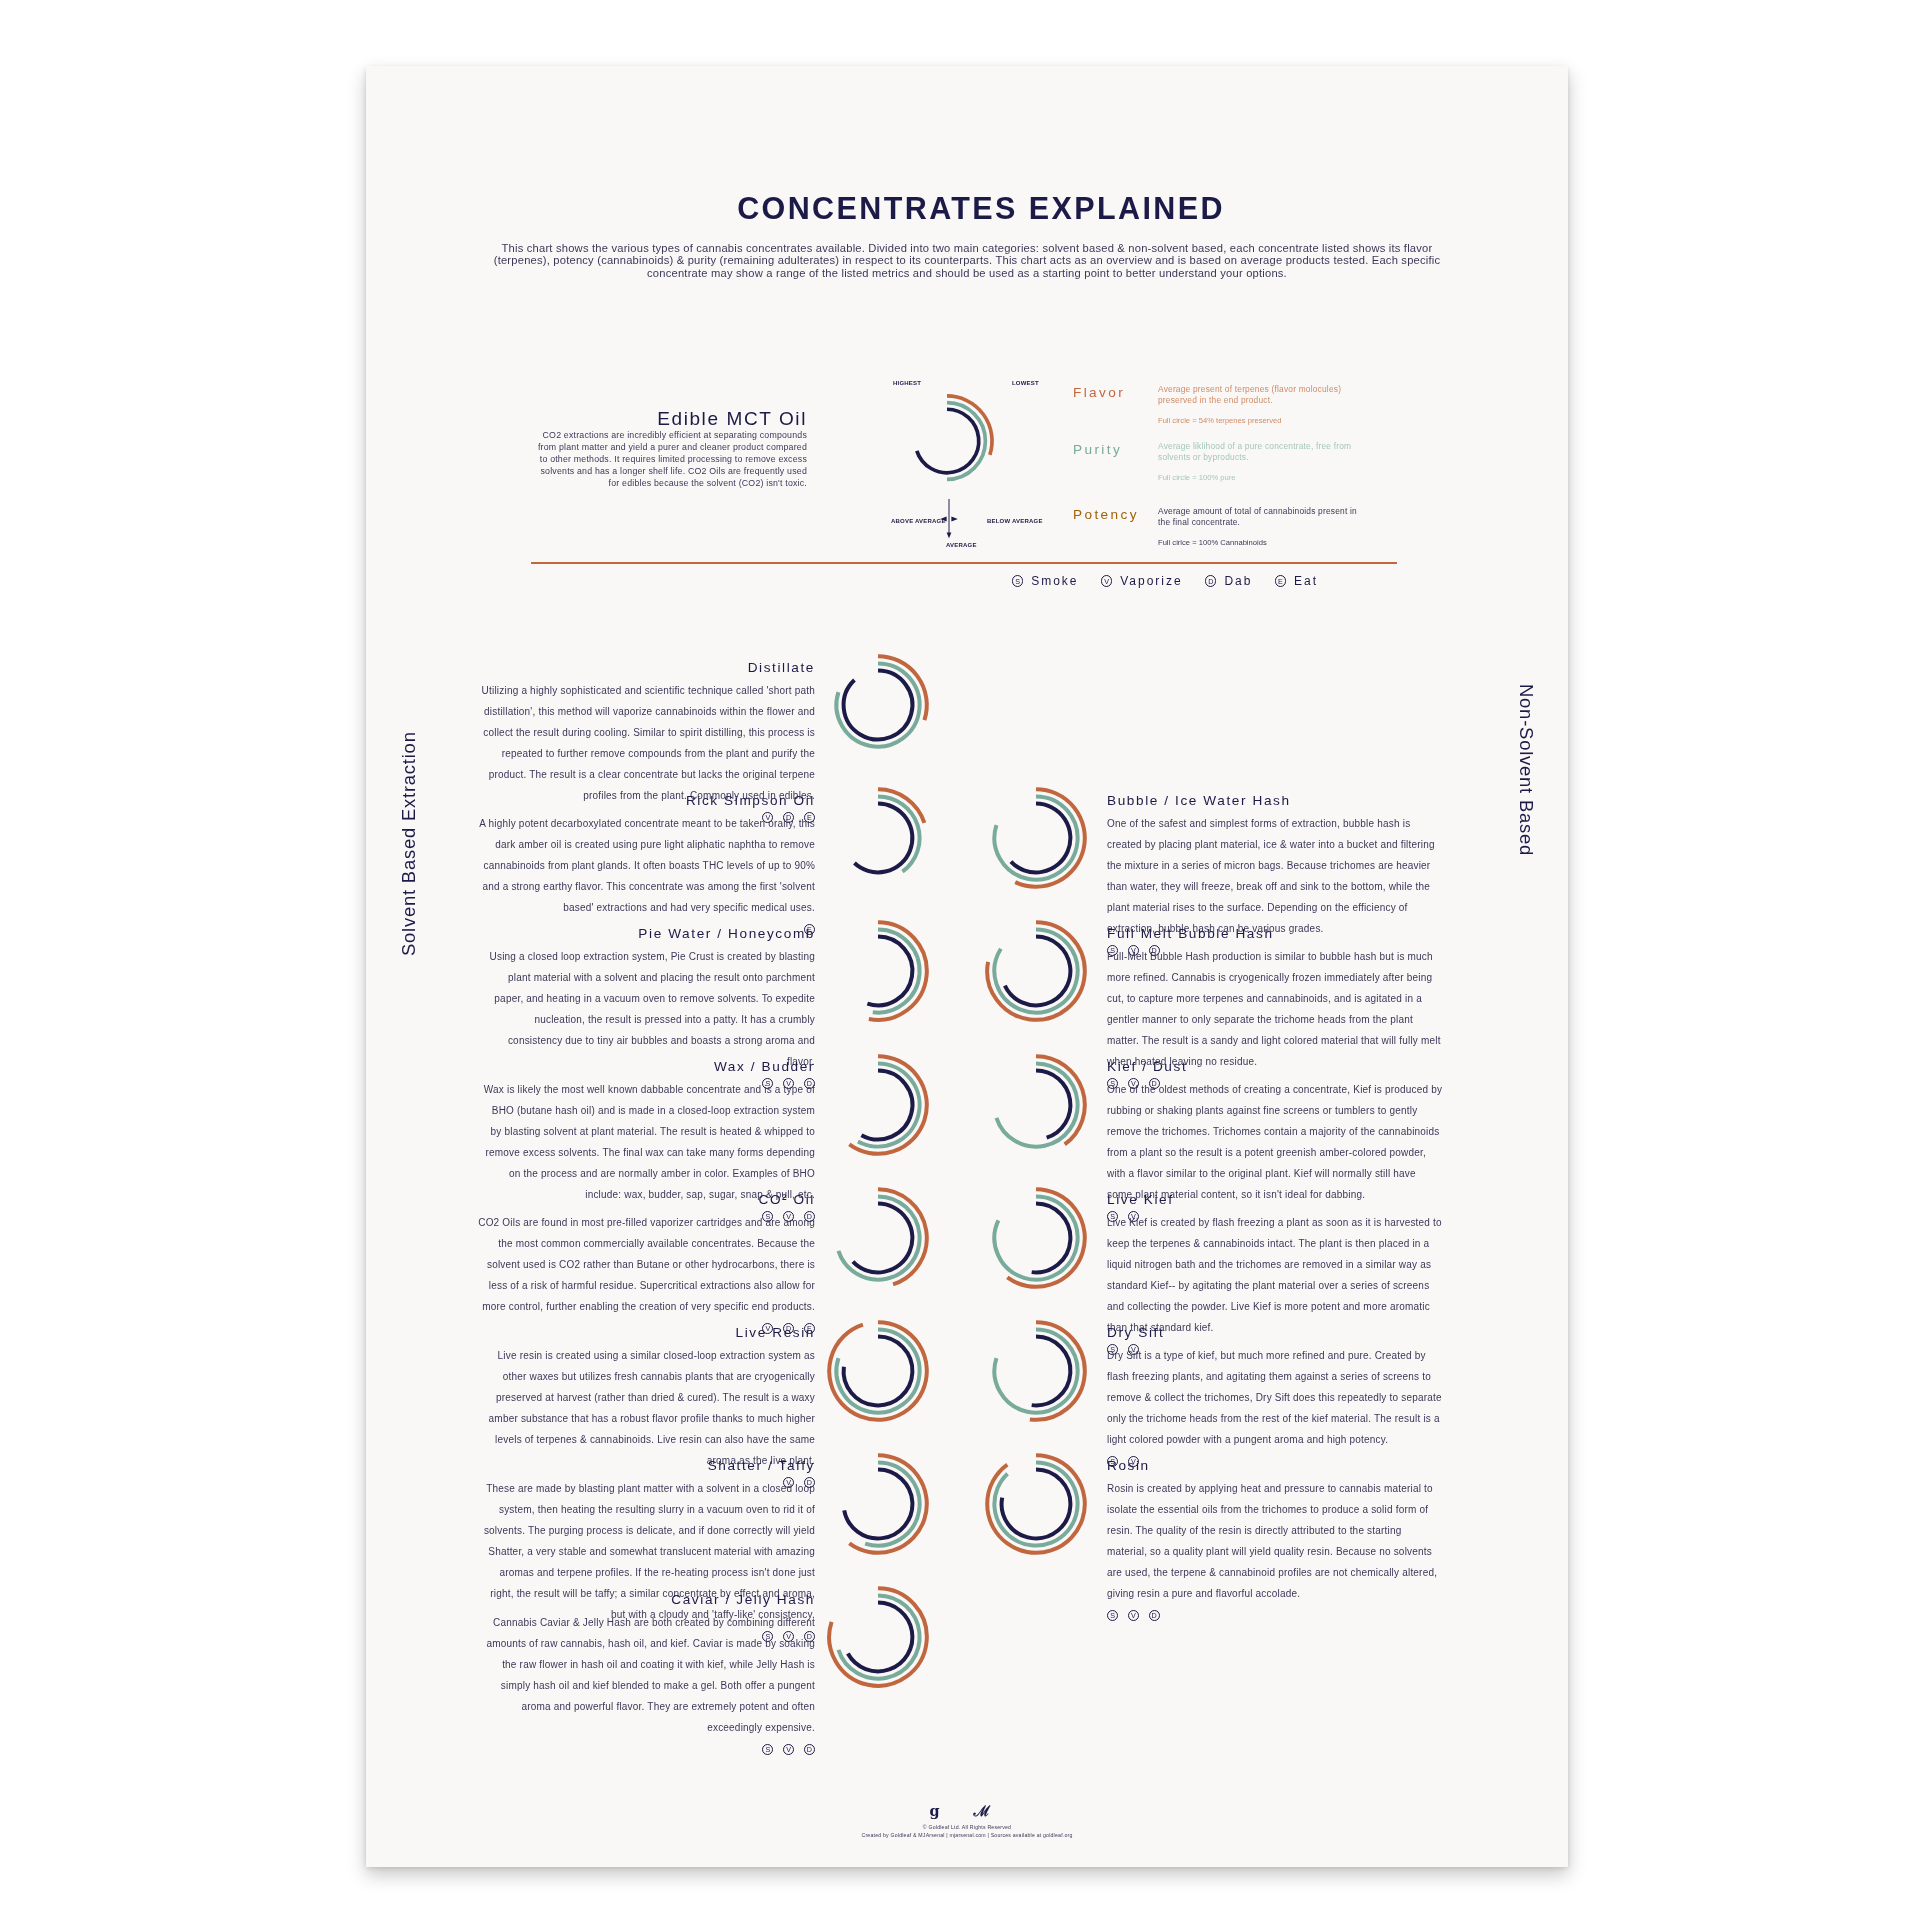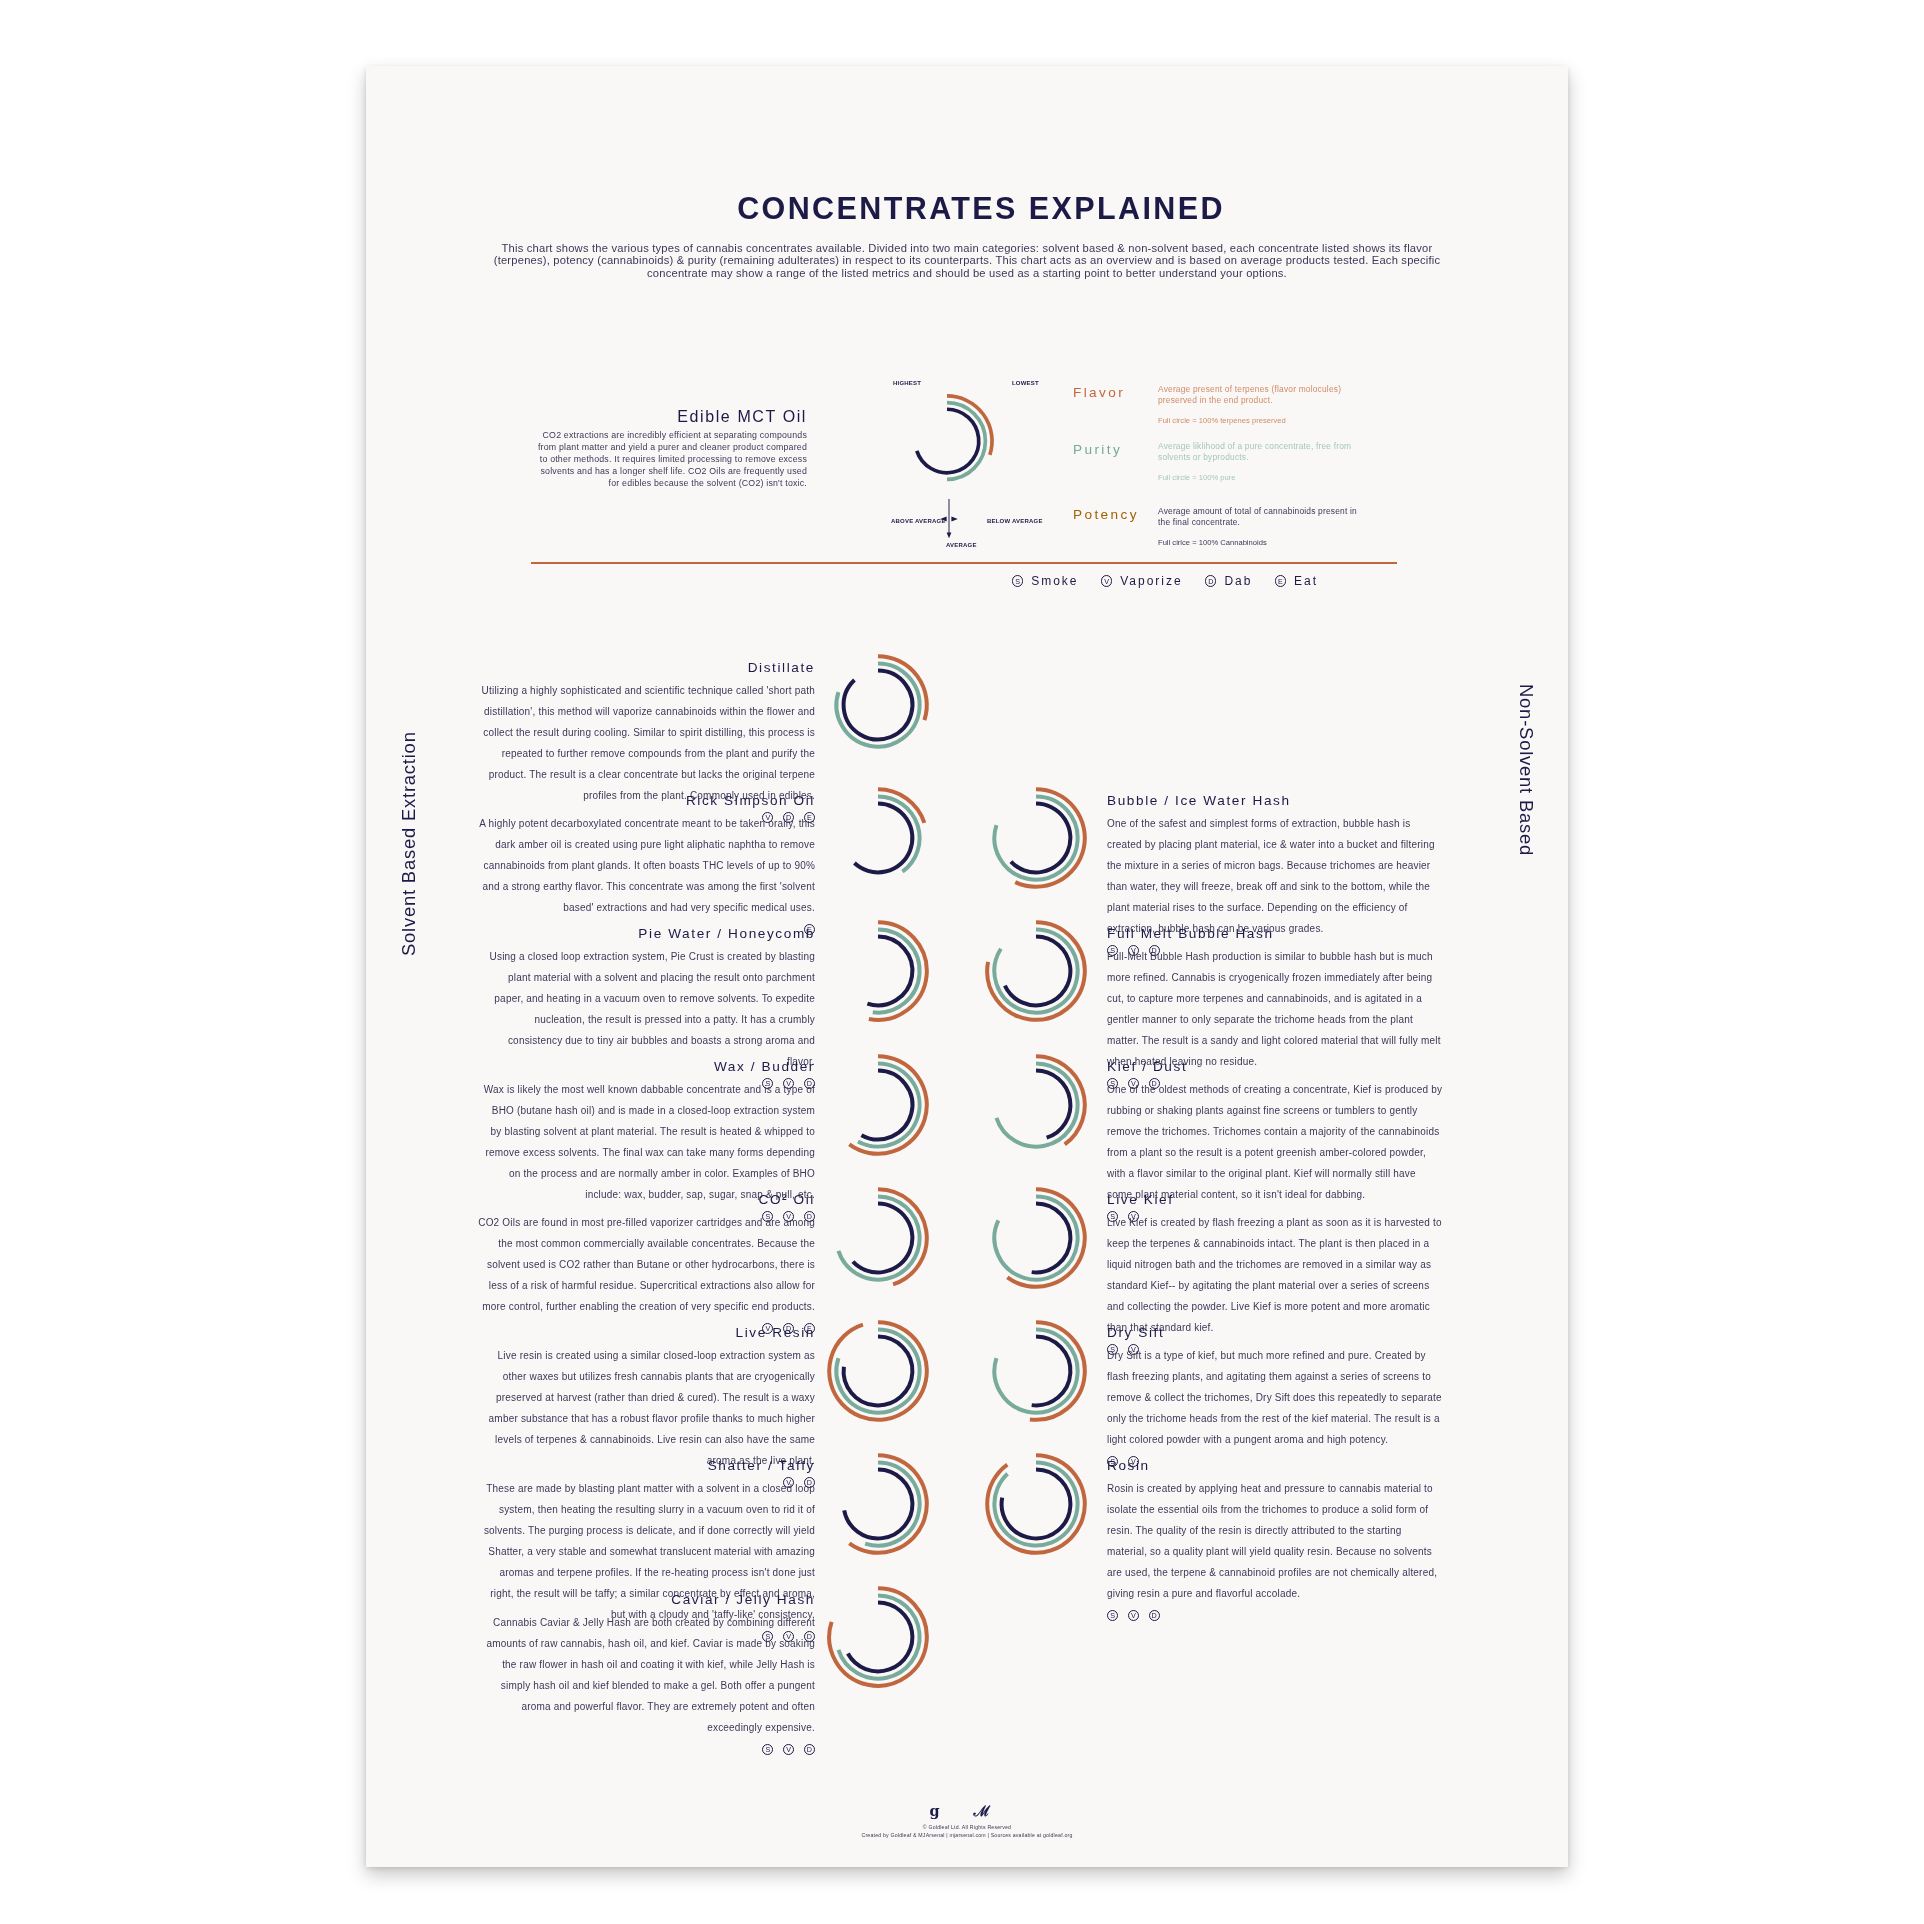--- a/index.html
+++ b/index.html
@@ -1,20 +1,20 @@
 <!DOCTYPE html>
 <html style="font-size:13px"><head>
 <meta charset="utf-8">
 <style>
   html,body{margin:0;padding:0;}
   body{width:1925px;height:1924px;background:#ffffff;position:relative;overflow:hidden;font-family:"Liberation Sans",sans-serif;color:#1c1a47;}
   .poster{position:absolute;left:366px;top:66px;width:1202px;height:1801px;background:#faf8f6;box-shadow:0 8px 17.6px rgba(0,0,0,0.22),0 1.6px 4.8px rgba(0,0,0,0.12);}
   .title{position:absolute;left:0;right:0;top:125px;text-align:center;font-size:30.5px;font-weight:bold;letter-spacing:2.4px;color:#1c1a47;padding-left:28px;}
   .intro{position:absolute;left:119px;width:964px;top:176px;text-align:center;font-size:11.2px;line-height:12.4px;color:#3a3858;letter-spacing:0.2px;}
-  .key-name{position:absolute;font-size:16px;letter-spacing:1.6px;color:#1c1a47;text-align:right;}
+  .key-name{position:absolute;font-size:19px;letter-spacing:1.6px;color:#1c1a47;text-align:right;}
   .key-desc{position:absolute;font-size:8.8px;line-height:12px;color:#3a3858;text-align:right;letter-spacing:0.2px;}
   .axis-lbl{position:absolute;font-size:6px;font-weight:bold;color:#1c1a47;letter-spacing:0.2px;}
   .metric{position:absolute;font-size:13.6px;letter-spacing:2.4px;}
   .metric-desc{position:absolute;font-size:8.4px;line-height:10.8px;letter-spacing:0.2px;}
   .metric-full{position:absolute;font-size:7.6px;}
   .rule{position:absolute;left:165px;width:866px;top:496px;height:2.4px;background:#c0673f;}
   .legend{position:absolute;top:508px;left:646px;display:flex;gap:22.5px;font-size:12px;letter-spacing:2px;color:#1c1a47;align-items:center;}
   .legend .item{display:flex;align-items:center;gap:8px;}
   .badge{display:inline-flex;width:11.2px;height:11.2px;border:1px solid #1c1a47;border-radius:50%;align-items:center;justify-content:center;font-size:7.2px;color:#1c1a47;box-sizing:border-box;letter-spacing:0;}
   .side{position:absolute;font-size:18.4px;color:#1c1a47;letter-spacing:0.8px;white-space:nowrap;}
@@ -54,21 +54,21 @@
     </svg>
   <svg style="position:absolute;left:571px;top:433px;width:24px;height:40px;" viewBox="0 0 30 50">
     <line x1="15" y1="0" x2="15" y2="46" stroke="#1c1a47" stroke-width="1.2"></line>
     <polygon points="12,42 18,42 15,49" fill="#1c1a47"></polygon>
     <polygon points="4,25 12,22 12,28" fill="#1c1a47"></polygon>
     <polygon points="26,25 18,22 18,28" fill="#1c1a47"></polygon>
   </svg>
 
   <div class="metric" style="left:707px;top:319px;color:#c0673f;">Flavor</div>
   <div class="metric-desc" style="left:792px;top:318px;width:199px;color:#d08a66;">Average present of terpenes (flavor molocules) preserved in the end product.</div>
-  <div class="metric-full" style="left:792px;top:350px;color:#d08a66;">Full circle = 100% terpenes preserved</div>
+  <div class="metric-full" style="left:792px;top:350px;color:#d08a66;">Full circle = 54% terpenes preserved</div>
 
   <div class="metric" style="left:707px;top:376px;color:#78ab9c;">Purity</div>
   <div class="metric-desc" style="left:792px;top:375px;width:199px;color:#a3c7bb;">Average liklihood of a pure concentrate, free from solvents or byproducts.</div>
   <div class="metric-full" style="left:792px;top:407px;color:#a3c7bb;">Full circle = 100% pure</div>
 
   <div class="metric" style="left:707px;top:441px;color:#a16207;">Potency</div>
   <div class="metric-desc" style="left:792px;top:440px;width:199px;color:#3a3858;">Average amount of total of cannabinoids present in the final concentrate.</div>
   <div class="metric-full" style="left:792px;top:472px;color:#3a3858;">Full cirlce = 100% Cannabinoids</div>
 
   <div class="rule"></div>

